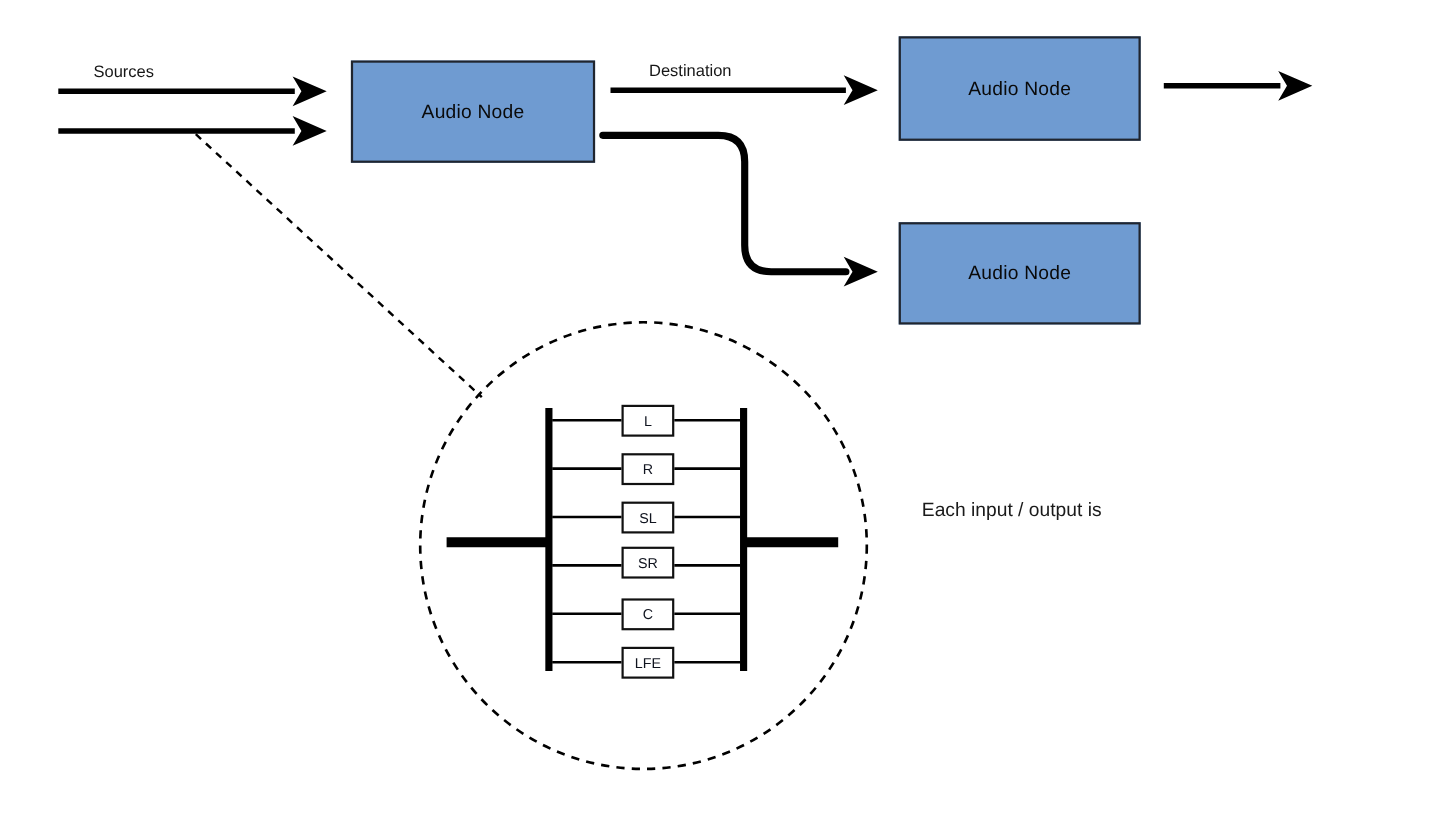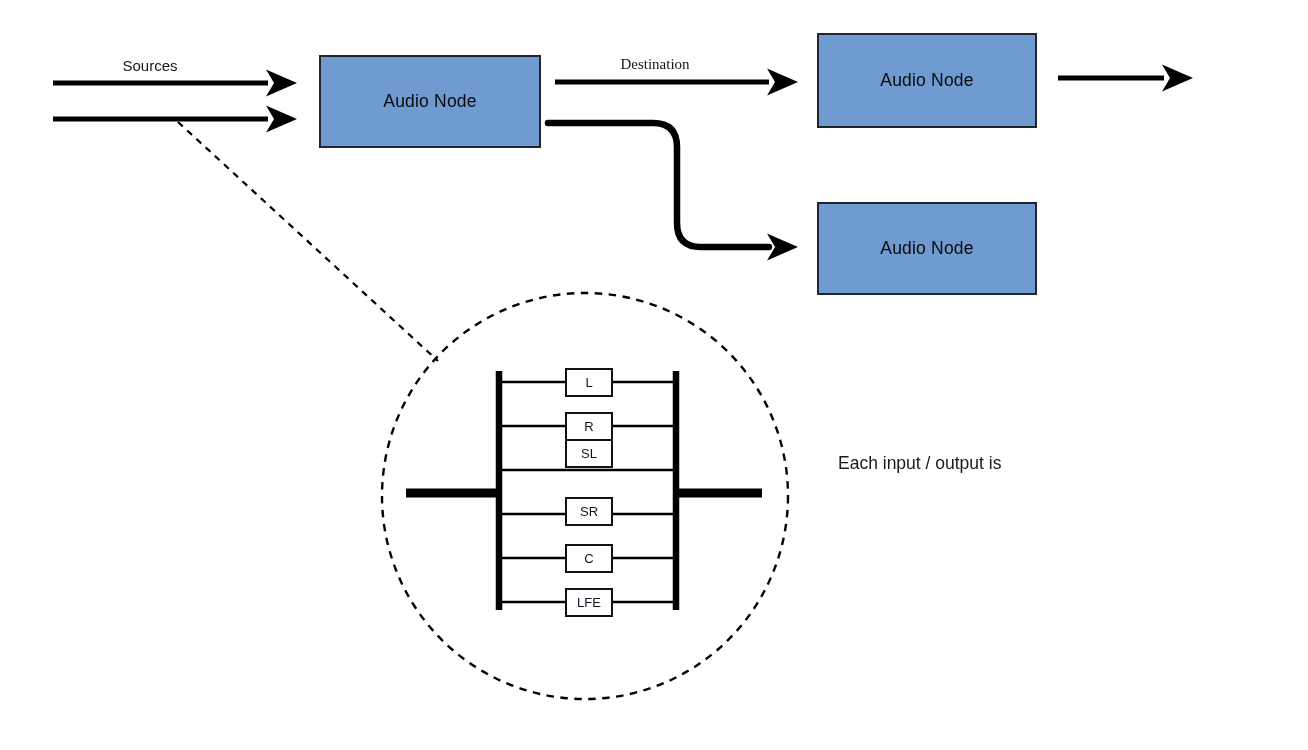--- a/index.html
+++ b/index.html
@@ -17,21 +17,20 @@
   }
   #diagram-svg {
     position: absolute;
     left: 0; top: 0;
     width: 1308px; height: 750px;
   }
   .flow-label {
     position: absolute;
     font-size: 15px;
     color: #161616;
-    text-align: center;
     width: 130px;
     white-space: nowrap;
   }
   .audio-node {
     position: absolute;
     box-sizing: border-box;
     border: 2.5px solid #20252e;
     display: flex;
     align-items: center;
     justify-content: center;
@@ -104,21 +103,21 @@
     <line x1="502" y1="558" x2="673" y2="558" stroke="#000" stroke-width="2.4"></line>
     <line x1="502" y1="602" x2="673" y2="602" stroke="#000" stroke-width="2.4"></line>
   </svg>
 
   <div class="channel-box" style="top:368px">
     <span>L</span>
   </div>
   <div class="channel-box" style="top:412px">
     <span>R</span>
   </div>
-  <div class="channel-box" style="top:439px">
+  <div class="channel-box" style="top:456px">
     <span>SL</span>
   </div>
   <div class="channel-box" style="top:497px">
     <span>SR</span>
   </div>
   <div class="channel-box" style="top:544px">
     <span>C</span>
   </div>
   <div class="channel-box" style="top:588px">
     <span>LFE</span>
@@ -128,19 +127,19 @@
     <span>Audio Node</span>
   </div>
   <div class="audio-node" style="left:817px; top:33px; width:220px; height:95px; background:#6f9bd1;">
     <span>Audio Node</span>
   </div>
   <div class="audio-node" style="left:817px; top:202px; width:220px; height:93px; background:#6f9bd1;">
     <span>Audio Node</span>
   </div>
 
   <div class="flow-label" style="left:85px; top:57px;">Sources</div>
-  <div class="flow-label" style="left:590px; top:56px;font-family:Liberation Serif, serif;">Destination</div>
+  <div class="flow-label" style="left:590px; top:56px;">Destination</div>
 
   <div class="annotation">
     <div>Each input / output is</div>
   </div>
 
 </div>
 
 </body></html>

